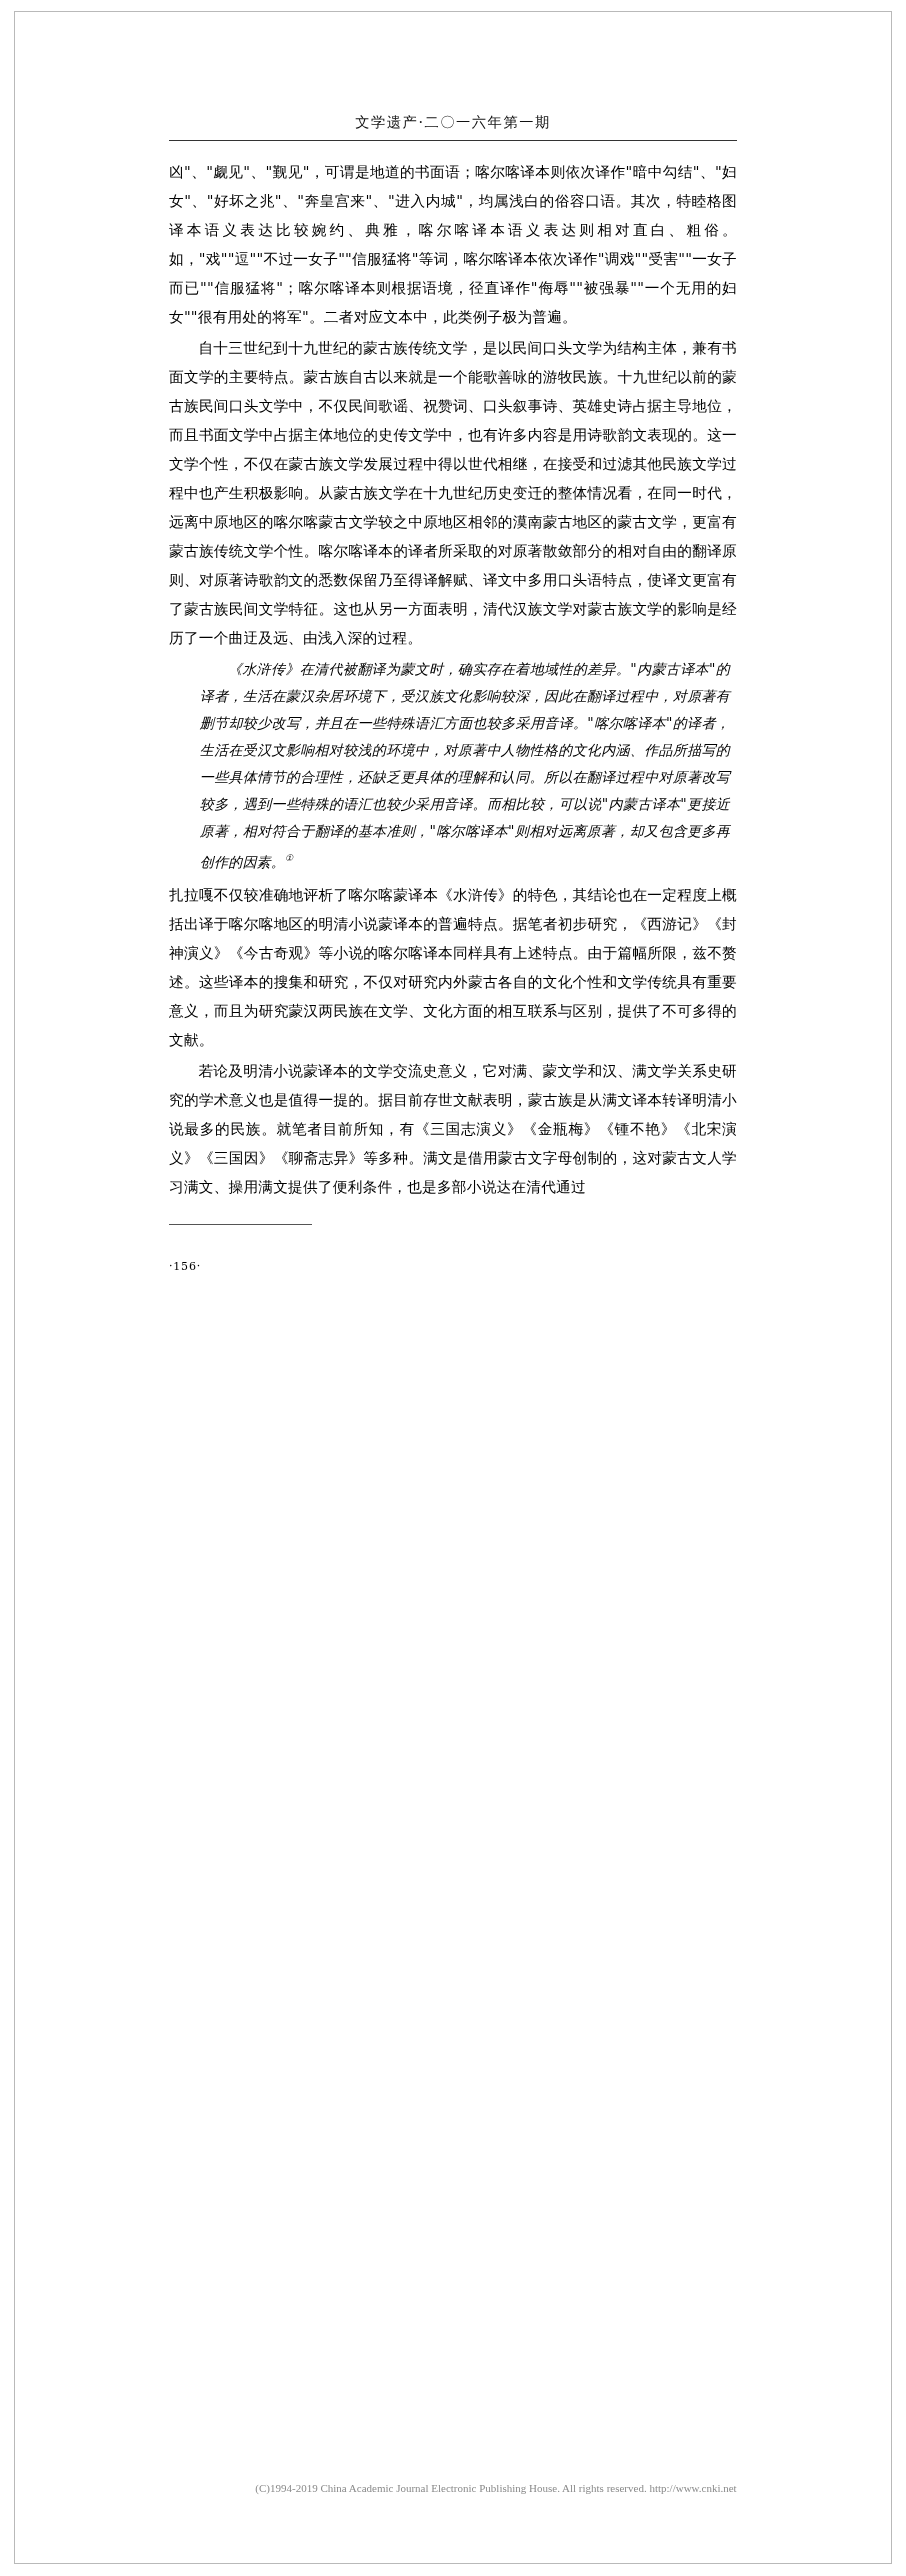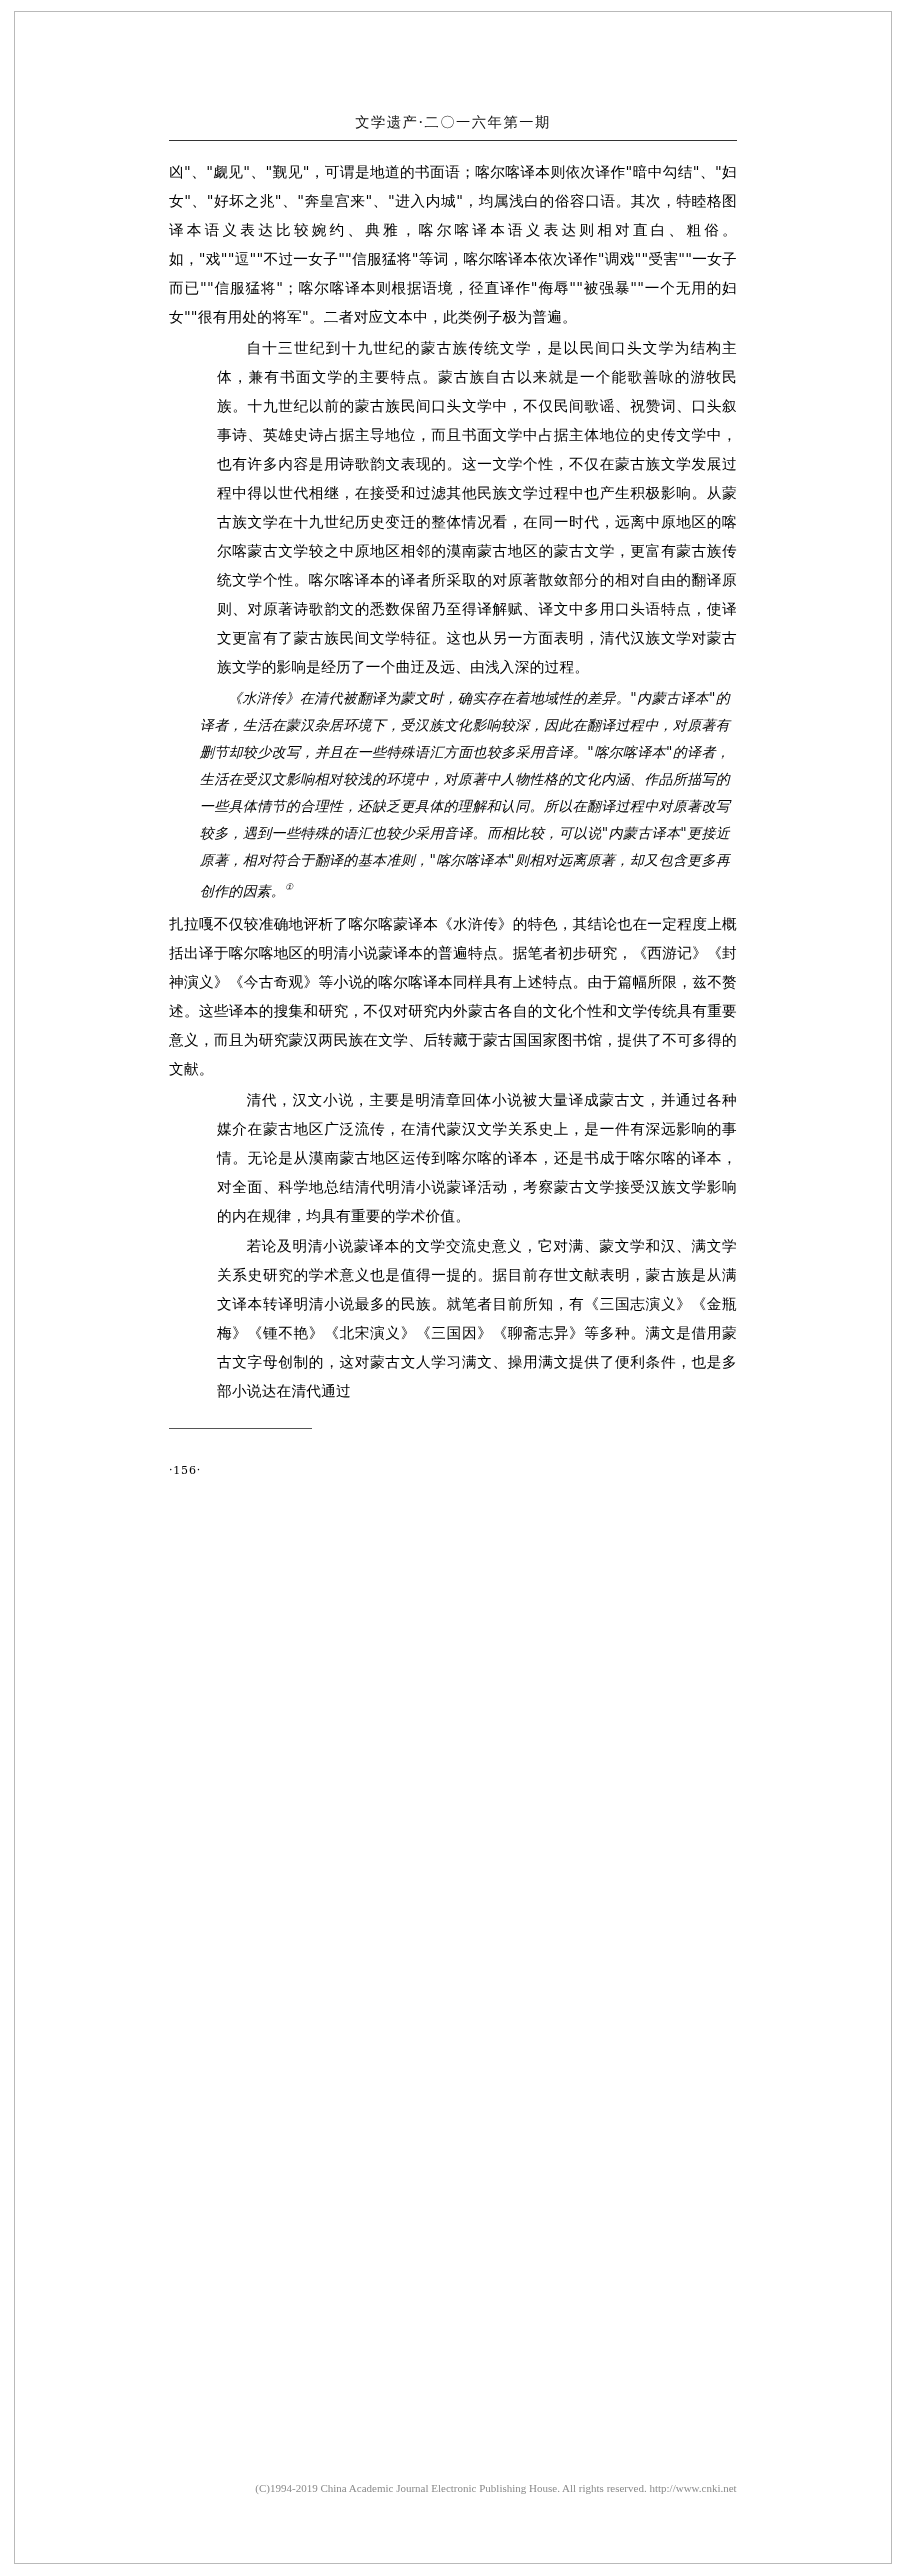--- a/index.html
+++ b/index.html
@@ -54,21 +54,20 @@
   p.para {
     font-size: 14.7px;
     line-height: 29px;
     text-align: justify;
     text-justify: inter-ideograph;
     margin: 0 0 1.5px 0;
     letter-spacing: 0.2px;
   }
   p.indent {
     text-indent: 2em;
-    margin-left: 48px;
   }
   .quote-block {
     margin: 4.5px 0 4.5px 0;
     padding: 0 0 0 0;
   }
   .quote-block p {
     font-size: 14px;
     line-height: 27px;
     text-align: justify;
     text-justify: inter-ideograph;
@@ -128,22 +127,21 @@
     <div class="header-title">文学遗产·二〇一六年第一期</div>
     <hr class="header-rule">
 
     <p class="para">凶"、"觑见"、"觐见"，可谓是地道的书面语；喀尔喀译本则依次译作"暗中勾结"、"妇女"、"好坏之兆"、"奔皇宫来"、"进入内城"，均属浅白的俗容口语。其次，特睦格图译本语义表达比较婉约、典雅，喀尔喀译本语义表达则相对直白、粗俗。如，"戏""逗""不过一女子""信服猛将"等词，喀尔喀译本依次译作"调戏""受害""一女子而已""信服猛将"；喀尔喀译本则根据语境，径直译作"侮辱""被强暴""一个无用的妇女""很有用处的将军"。二者对应文本中，此类例子极为普遍。</p>
     <p class="para indent">自十三世纪到十九世纪的蒙古族传统文学，是以民间口头文学为结构主体，兼有书面文学的主要特点。蒙古族自古以来就是一个能歌善咏的游牧民族。十九世纪以前的蒙古族民间口头文学中，不仅民间歌谣、祝赞词、口头叙事诗、英雄史诗占据主导地位，而且书面文学中占据主体地位的史传文学中，也有许多内容是用诗歌韵文表现的。这一文学个性，不仅在蒙古族文学发展过程中得以世代相继，在接受和过滤其他民族文学过程中也产生积极影响。从蒙古族文学在十九世纪历史变迁的整体情况看，在同一时代，远离中原地区的喀尔喀蒙古文学较之中原地区相邻的漠南蒙古地区的蒙古文学，更富有蒙古族传统文学个性。喀尔喀译本的译者所采取的对原著散敛部分的相对自由的翻译原则、对原著诗歌韵文的悉数保留乃至得译解赋、译文中多用口头语特点，使译文更富有了蒙古族民间文学特征。这也从另一方面表明，清代汉族文学对蒙古族文学的影响是经历了一个曲迂及远、由浅入深的过程。</p>
 
     <div class="quote-block">
       <p class="first">《水浒传》在清代被翻译为蒙文时，确实存在着地域性的差异。"内蒙古译本"的译者，生活在蒙汉杂居环境下，受汉族文化影响较深，因此在翻译过程中，对原著有删节却较少改写，并且在一些特殊语汇方面也较多采用音译。"喀尔喀译本"的译者，生活在受汉文影响相对较浅的环境中，对原著中人物性格的文化内涵、作品所描写的一些具体情节的合理性，还缺乏更具体的理解和认同。所以在翻译过程中对原著改写较多，遇到一些特殊的语汇也较少采用音译。而相比较，可以说"内蒙古译本"更接近原著，相对符合于翻译的基本准则，"喀尔喀译本"则相对远离原著，却又包含更多再创作的因素。<span class="sup">①</span></p>
     </div>
 
-    <p class="para">扎拉嘎不仅较准确地评析了喀尔喀蒙译本《水浒传》的特色，其结论也在一定程度上概括出译于喀尔喀地区的明清小说蒙译本的普遍特点。据笔者初步研究，《西游记》《封神演义》《今古奇观》等小说的喀尔喀译本同样具有上述特点。由于篇幅所限，兹不赘述。这些译本的搜集和研究，不仅对研究内外蒙古各自的文化个性和文学传统具有重要意义，而且为研究蒙汉两民族在文学、后转藏于蒙古国国家图书馆，提供了不可多得的文献。</p>
-    <p class="para indent">清代，汉文小说，主要是明清章回体小说被大量译成蒙古文，并通过各种媒介在蒙古地区广泛流传，在清代蒙汉文学关系史上，是一件有深远影响的事情。无论是从漠南蒙古地区运传到喀尔喀的译本，还是书成于喀尔喀的译本，对全面、科学地总结清代明清小说蒙译活动，考察蒙古文学接受汉族文学影响的内在规律，均具有重要的学术价值。</p>
+    <p class="para">扎拉嘎不仅较准确地评析了喀尔喀蒙译本《水浒传》的特色，其结论也在一定程度上概括出译于喀尔喀地区的明清小说蒙译本的普遍特点。据笔者初步研究，《西游记》《封神演义》《今古奇观》等小说的喀尔喀译本同样具有上述特点。由于篇幅所限，兹不赘述。这些译本的搜集和研究，不仅对研究内外蒙古各自的文化个性和文学传统具有重要意义，而且为研究蒙汉两民族在文学、文化方面的相互联系与区别，提供了不可多得的文献。</p>
     <p class="para indent">若论及明清小说蒙译本的文学交流史意义，它对满、蒙文学和汉、满文学关系史研究的学术意义也是值得一提的。据目前存世文献表明，蒙古族是从满文译本转译明清小说最多的民族。就笔者目前所知，有《三国志演义》《金瓶梅》《锺不艳》《北宋演义》《三国因》《聊斋志异》等多种。满文是借用蒙古文字母创制的，这对蒙古文人学习满文、操用满文提供了便利条件，也是多部小说达在清代通过</p>
 
     <hr class="footnote-rule">
 
     <div class="page-number">·156·</div>
   </div>
 
   <div class="copyright-bar">(C)1994-2019 China Academic Journal Electronic Publishing House. All rights reserved.    http://www.cnki.net</div>
 </div>
 

